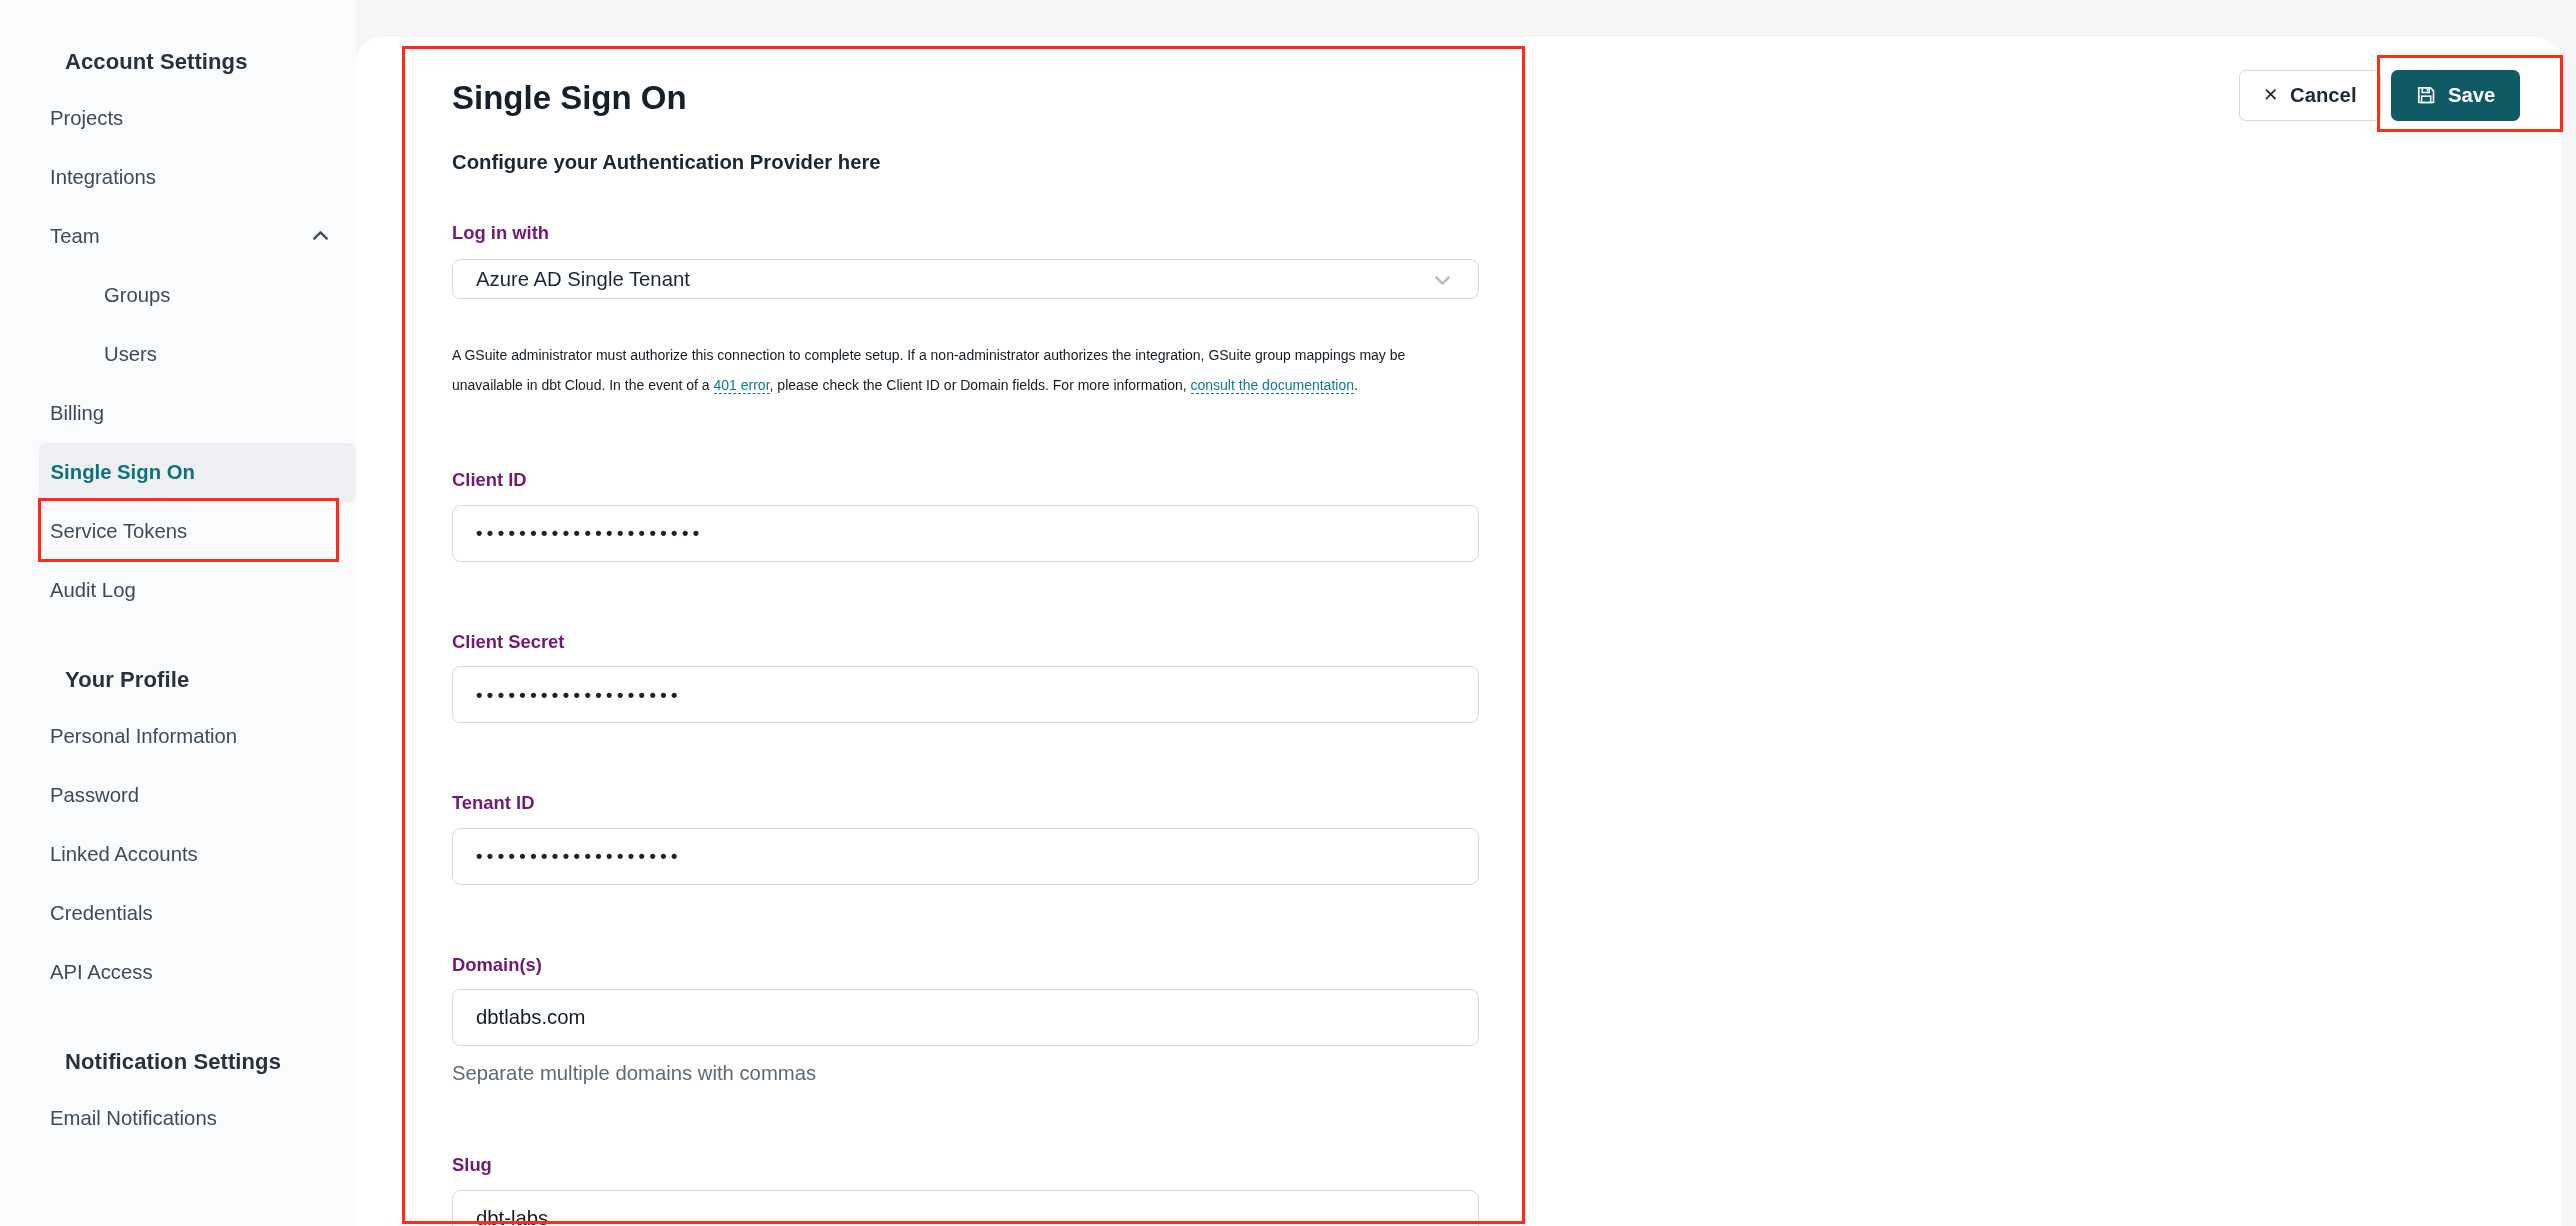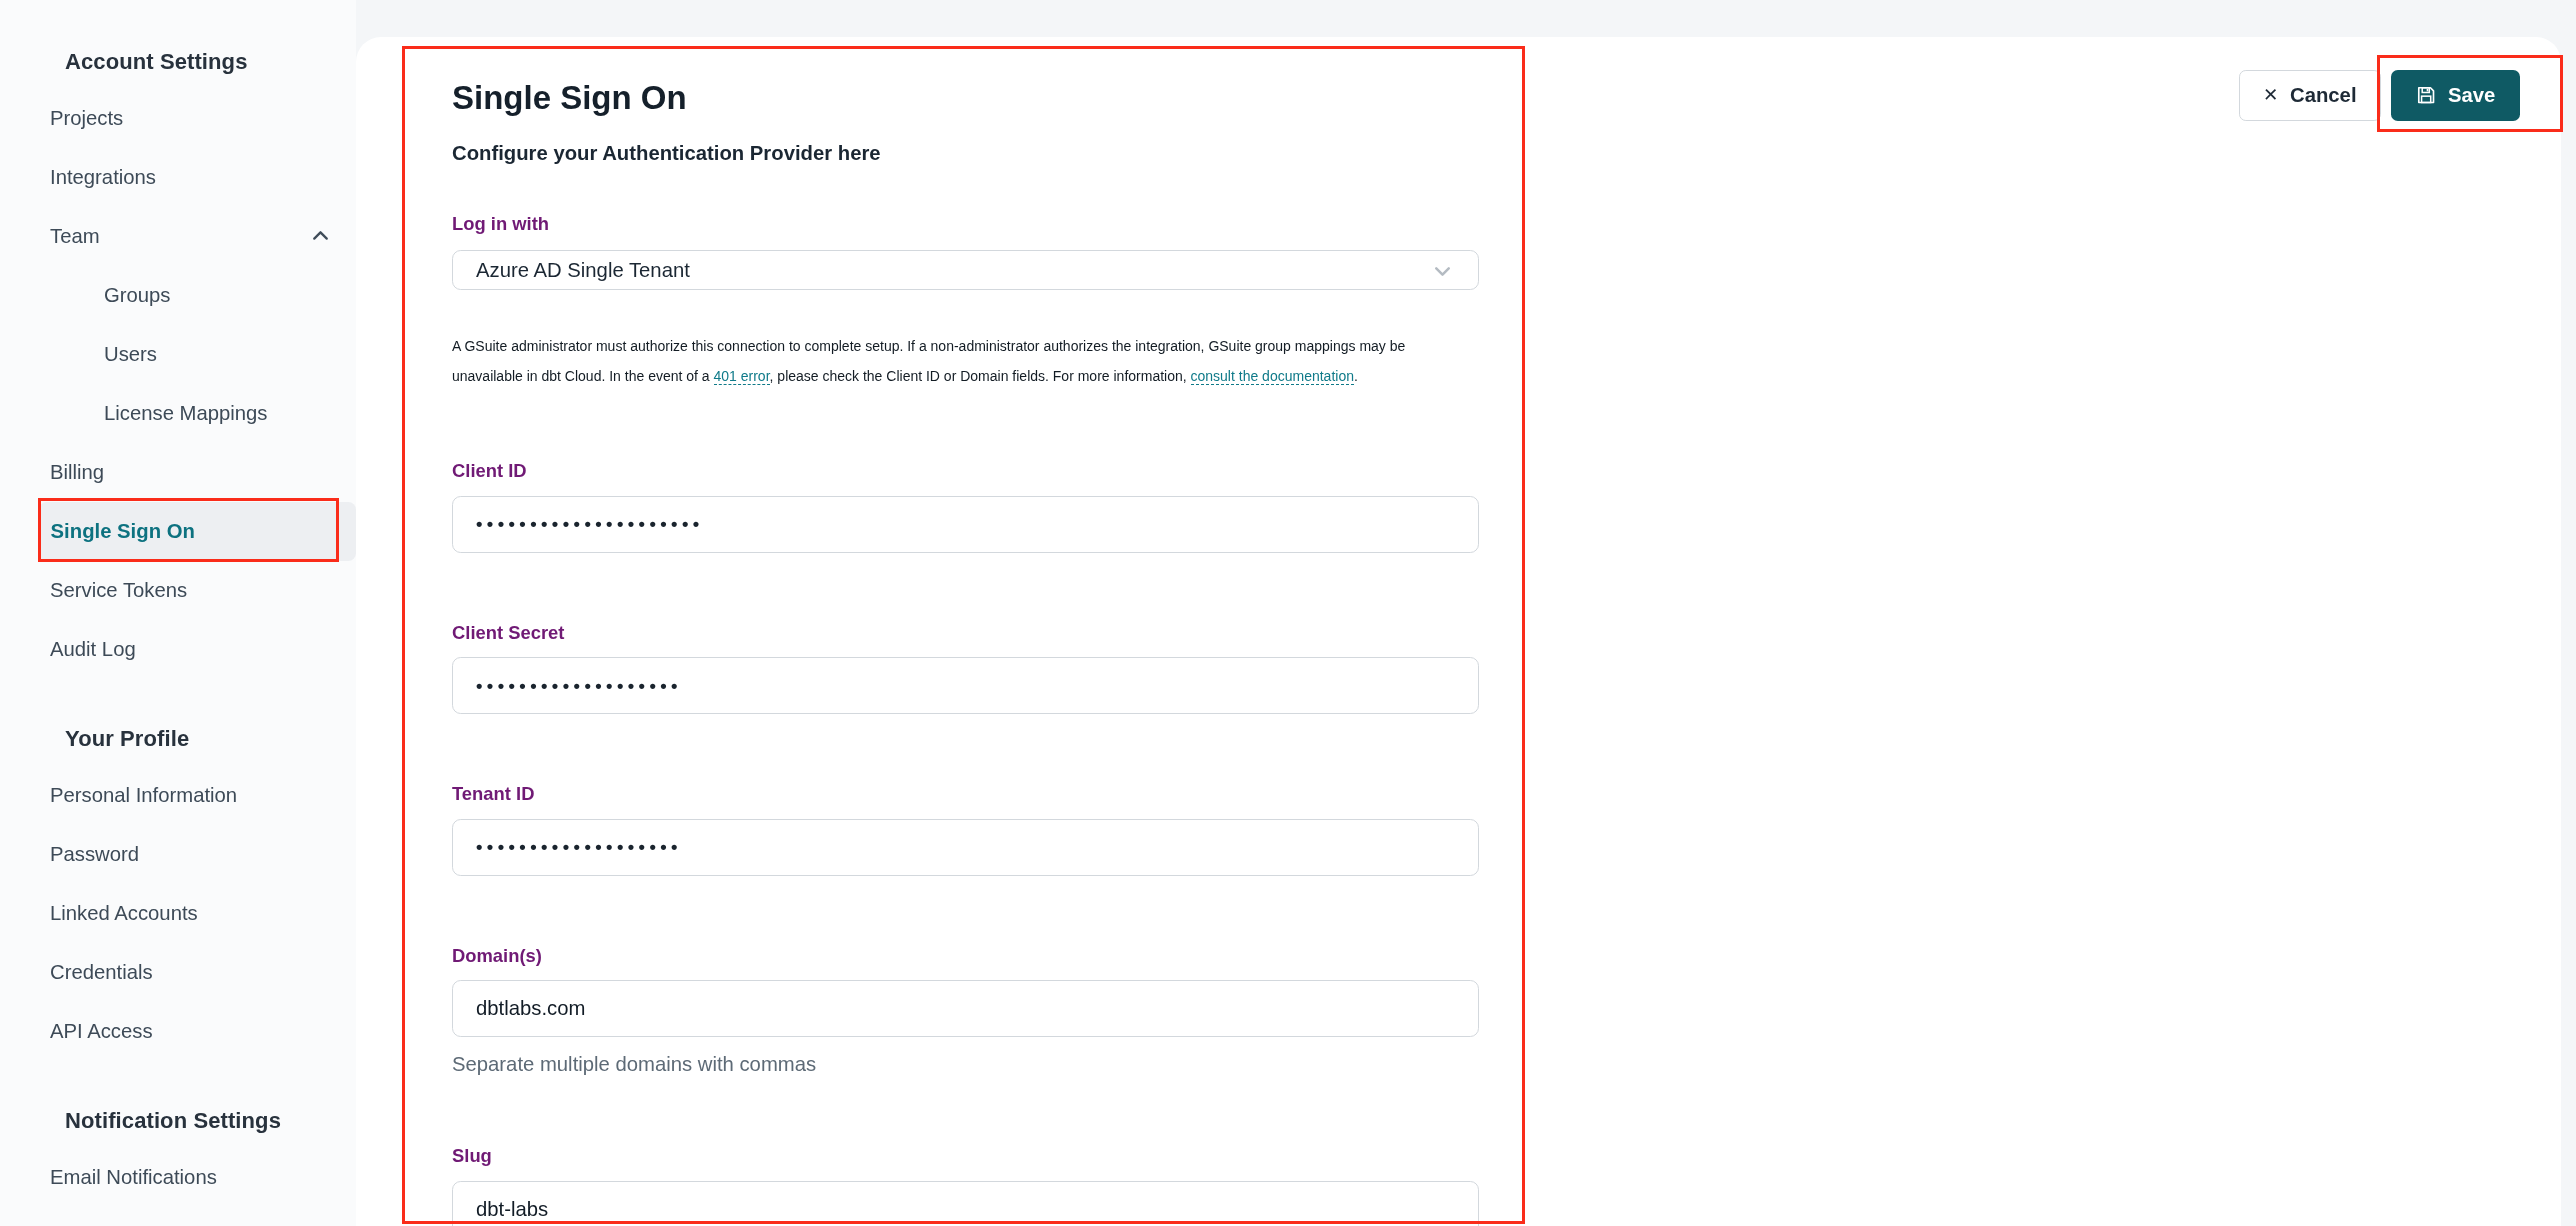--- a/index.html
+++ b/index.html
@@ -32,21 +32,21 @@
     color:#0d7280;font-weight:700;
   }
 
   
   .card{
     position:absolute;left:356px;top:37px;width:2205px;height:1189px;
     background:#ffffff;border-radius:25px 25px 0 0;
   }
   .form{position:absolute;left:96px;top:41px;width:1027px;}
   .page-title{font-size:33px;font-weight:700;color:#15202b;margin:0;line-height:1.2;}
-  .subtitle{margin-top:24px;font-size:20.3px;font-weight:600;color:#1b2733;}
+  .subtitle{margin-top:33px;font-size:20.3px;font-weight:600;color:#1b2733;}
   .field-label{font-size:18.4px;font-weight:700;color:#701a75;}
   .login-label{margin-top:48px;}
   .select{
     margin-top:15.5px;height:40px;border:1px solid #d3d8dd;border-radius:8.7px;
     display:flex;align-items:center;justify-content:space-between;
     padding:0 23px;font-size:20.3px;color:#1b2733;background:#fff;cursor:pointer;
   }
   .desc{margin-top:41px;font-size:14px;line-height:30px;color:#131c24;}
   .doc-link{color:#0f7a89;text-decoration:none;border-bottom:1.5px dashed #0f7a89;cursor:pointer;}
   .field{margin-top:69px;}
@@ -93,23 +93,20 @@
       <svg width="25" height="25" viewBox="0 0 24 24">
           <path d="M6 14 l6 -6 6 6" stroke="#3f4c59" stroke-width="2.2" fill="none" stroke-linecap="round" stroke-linejoin="round"></path>
         </svg>
     </span>
   </div>
   <div class="nav-item sub">
       <span>Groups</span>
     </div>
   <div class="nav-item sub">
       <span>Users</span>
-    </div>
-  <div class="nav-item sub">
-      <span>License Mappings</span>
     </div>
   <div class="nav-item">
       <span>Billing</span>
     </div>
   <div class="nav-item active">
       <span>Single Sign On</span>
     </div>
   <div class="nav-item">
       <span>Service Tokens</span>
     </div>

